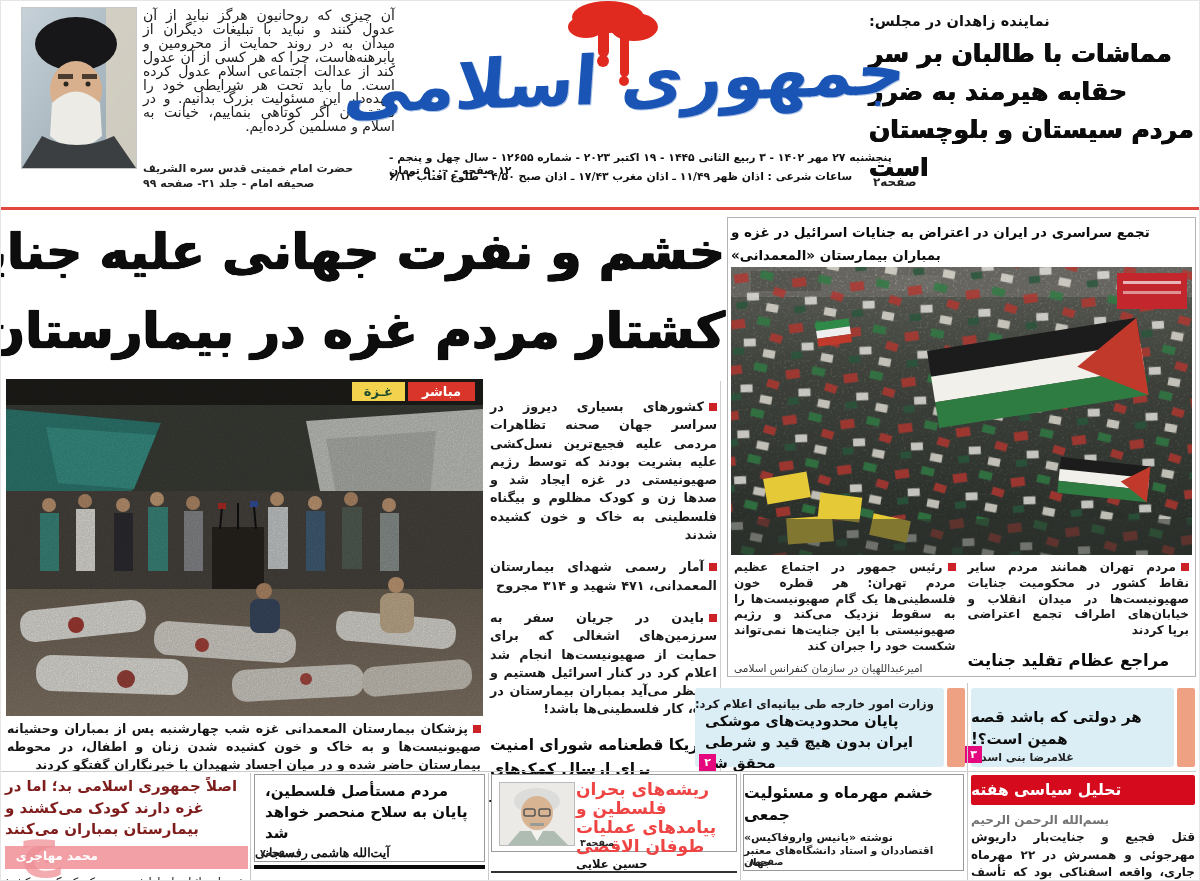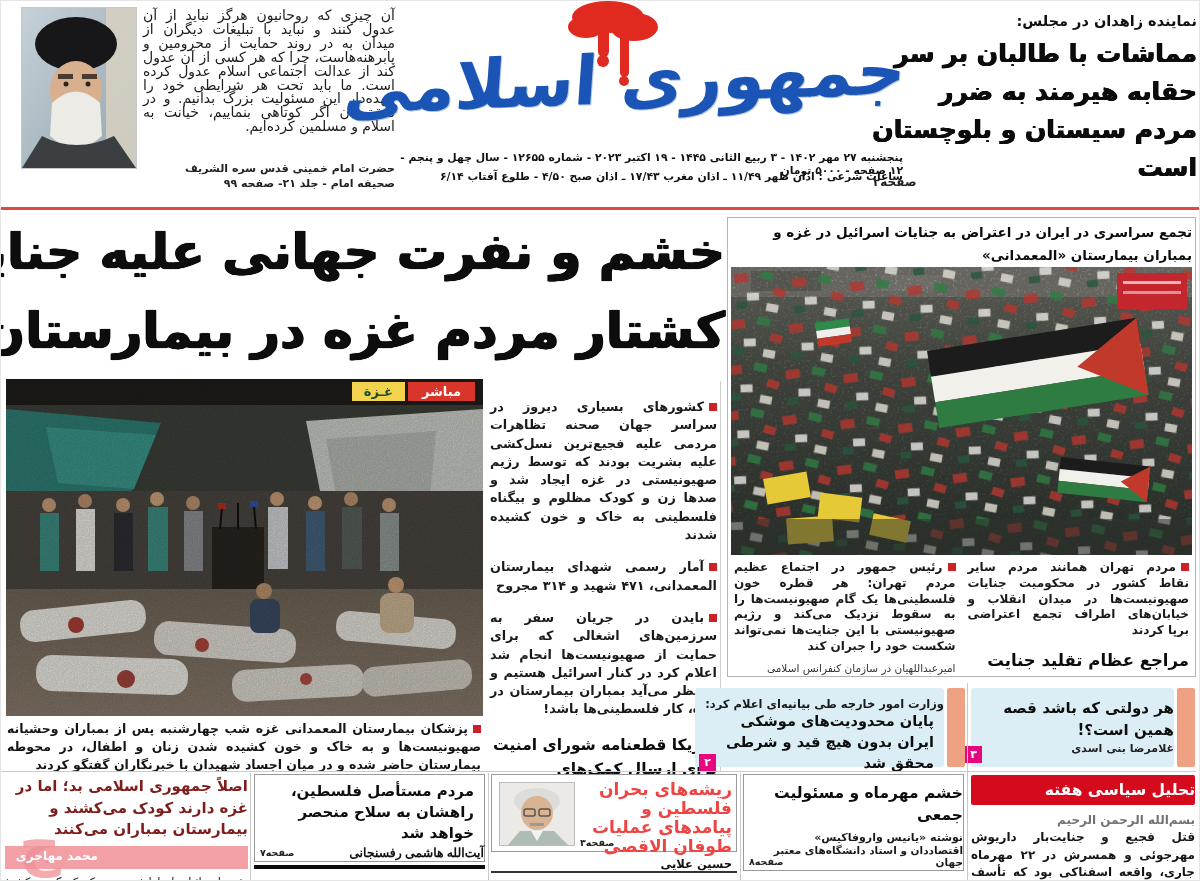--- a/index.html
+++ b/index.html
@@ -1,19 +1,19 @@
 <!DOCTYPE html>
 <html lang="fa" dir="rtl"><head>
 <meta charset="utf-8">
 <style>
   html,body{margin:0;padding:0;background:#fff;}
   #page{position:relative;width:1200px;height:881px;background:#fff;overflow:hidden;
         font-family:"DejaVu Sans",sans-serif;direction:rtl;border:1px solid #e5e5e5;box-sizing:border-box;}
   .abs{position:absolute;}
-  .c{text-align:right;}
+  .c{text-align:left;}
   .j{text-align:justify;}
 
   
   #imam-photo{left:20px;top:6px;width:114px;height:160px;border:1px solid #c8c8c8;background:#aab7bf;}
   #imam-quote{left:142px;top:8px;width:252px;height:152px;font-size:14px;line-height:13.9px;color:#1c1c1c;font-weight:500;}
   #imam-att{left:142px;top:160px;width:252px;font-size:11px;line-height:15px;font-weight:600;color:#222;}
 
   #logo-splash{left:545px;top:0;width:140px;height:86px;z-index:1;}
   #logo-text{left:392px;top:12px;width:464px;height:132px;z-index:2;display:flex;align-items:center;justify-content:center;
              font-size:68px;font-weight:bold;color:#1a55b5;white-space:nowrap;
@@ -63,21 +63,21 @@
   .blue-box{background:#dbeef6;border-radius:3px;}
   .salmon-bar{position:absolute;top:0;width:18px;height:79px;background:#efa184;border-radius:2px;}
   .page-badge{position:absolute;width:17px;height:17px;background:#e5077e;color:#fff;font-size:11px;font-weight:bold;
               display:flex;align-items:center;justify-content:center;}
   #fm-box{left:694px;top:687px;width:270px;height:79px;}
   #fm-blue{position:absolute;left:0;top:0;width:249px;height:79px;}
   #fm-kicker{padding-top:9px;font-size:11.5px;font-weight:bold;color:#1b1b1b;}
   #fm-head{font-size:14.5px;font-weight:bold;line-height:21px;color:#0d0d0d;padding:0 10px;}
   #gov-box{left:970px;top:687px;width:224px;height:79px;}
   #gov-blue{position:absolute;left:0;top:0;width:203px;height:79px;}
-  #gov-head{padding-top:9px;font-size:15px;font-weight:bold;line-height:22px;color:#0d0d0d;}
+  #gov-head{padding-top:18px;font-size:15px;font-weight:bold;line-height:22px;color:#0d0d0d;}
   #gov-author{font-size:11px;font-weight:bold;color:#222;margin-top:1px;}
 
   
   #hline-bottom{left:0;top:770px;width:1195px;height:1px;background:#cccccc;}
   .vdiv-b{top:772px;width:1px;height:109px;background:#c9c9c9;}
   #box-mohajeri{left:4px;top:775px;width:243px;}
   #moh-head{color:#7f1d1d;font-size:15px;font-weight:bold;line-height:21.5px;}
   #moh-ribbon{position:relative;height:23px;margin-top:5px;background:#f2a0a6;overflow:visible;}
   #moh-author{position:absolute;right:150px;top:3px;font-size:12px;font-weight:bold;color:#fff;white-space:nowrap;}
   #moh-watermark{position:absolute;left:14px;top:-36px;font-size:58px;font-weight:bold;color:#ef8f96;opacity:.75;}
@@ -388,21 +388,21 @@
   <div id="box-mohajeri" class="abs">
     <div id="moh-head" class="c">اصلاً جمهوری اسلامی بد؛ اما در غزه دارند کودک می‌کشند و بیمارستان بمباران می‌کنند</div>
     <div id="moh-ribbon">
       <span id="moh-watermark">ج</span>
       <span id="moh-author">محمد مهاجری</span>
     </div>
     <div id="moh-body" class="j">رژیم اسرائیل بار اولش نیست که کودک می‌کشد؛ همه</div>
   </div>
 
   <div id="box-raf" class="abs small-box">
-    <div id="raf-head" class="c">مردم مستأصل فلسطین، راهشان به سلاح منحصر خواهد شد</div>
+    <div id="raf-head" class="c">مردم مستأصل فلسطین، پایان به سلاح منحصر خواهد شد</div>
     <div id="raf-author" class="c">آیت‌الله هاشمی رفسنجانی</div>
     <span class="corner-page">صفحه۷</span>
   </div>
   <div id="rule-b2" class="abs"></div>
 
   <div id="box-alaei" class="abs small-box">
     <div id="alaei-photo">
       <svg width="74" height="62" viewBox="0 0 74 62">
         <rect width="74" height="62" fill="#eceae6"></rect>
         <ellipse cx="37" cy="18" rx="23" ry="13" fill="#dcdcda"></ellipse>

